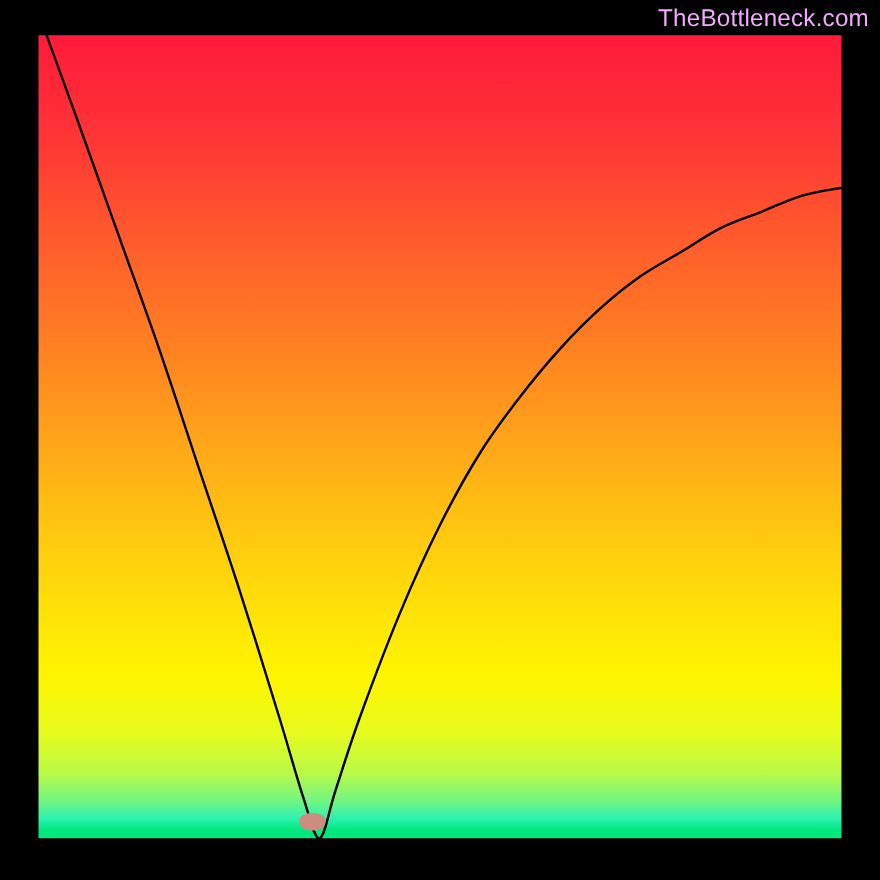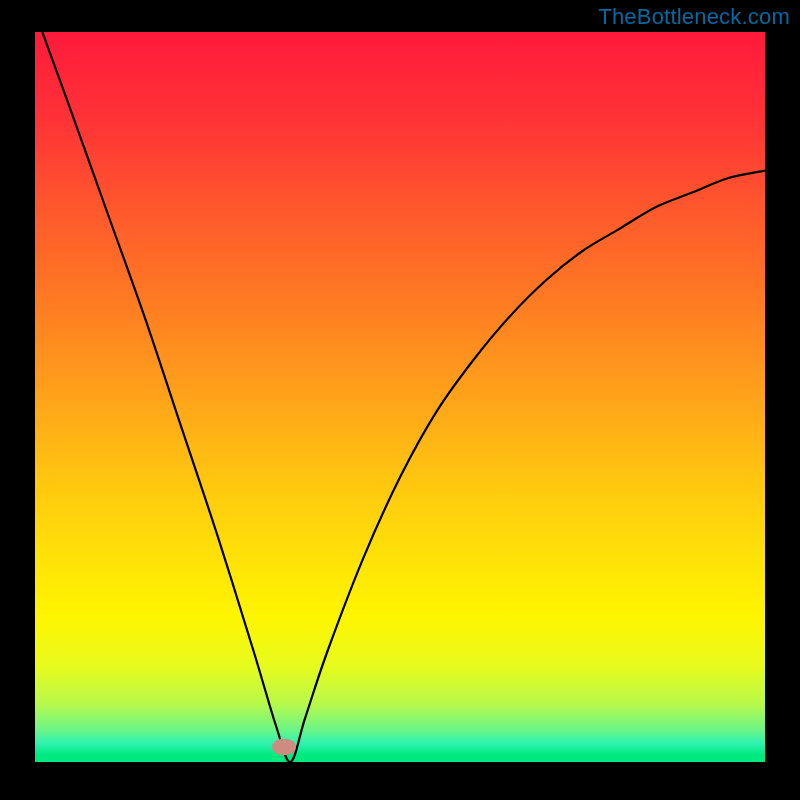--- a/index.html
+++ b/index.html
@@ -16,21 +16,21 @@
     width: 800px;
     height: 800px;
     background: #000;
   }
   .attribution {
     position: absolute;
     top: 4px;
     right: 10px;
     font-size: 22px;
     font-weight: 400;
-    color: #0369a1;
+    color: #f0abfc;
     letter-spacing: 0.2px;
   }
   svg {
     display: block;
   }
   .marker {
     position: absolute;
     width: 24px;
     height: 16px;
     border-radius: 10px / 8px;

